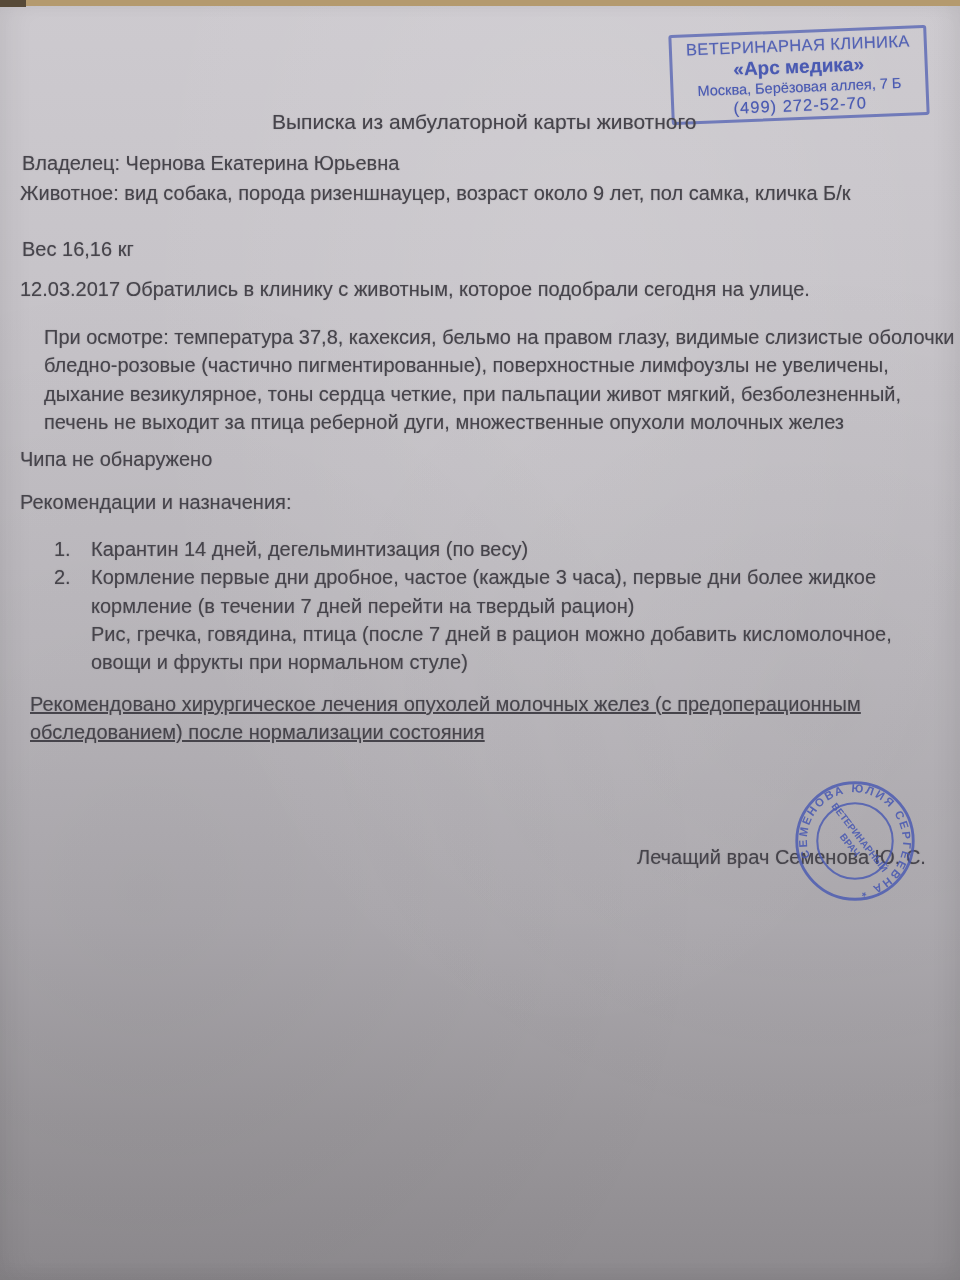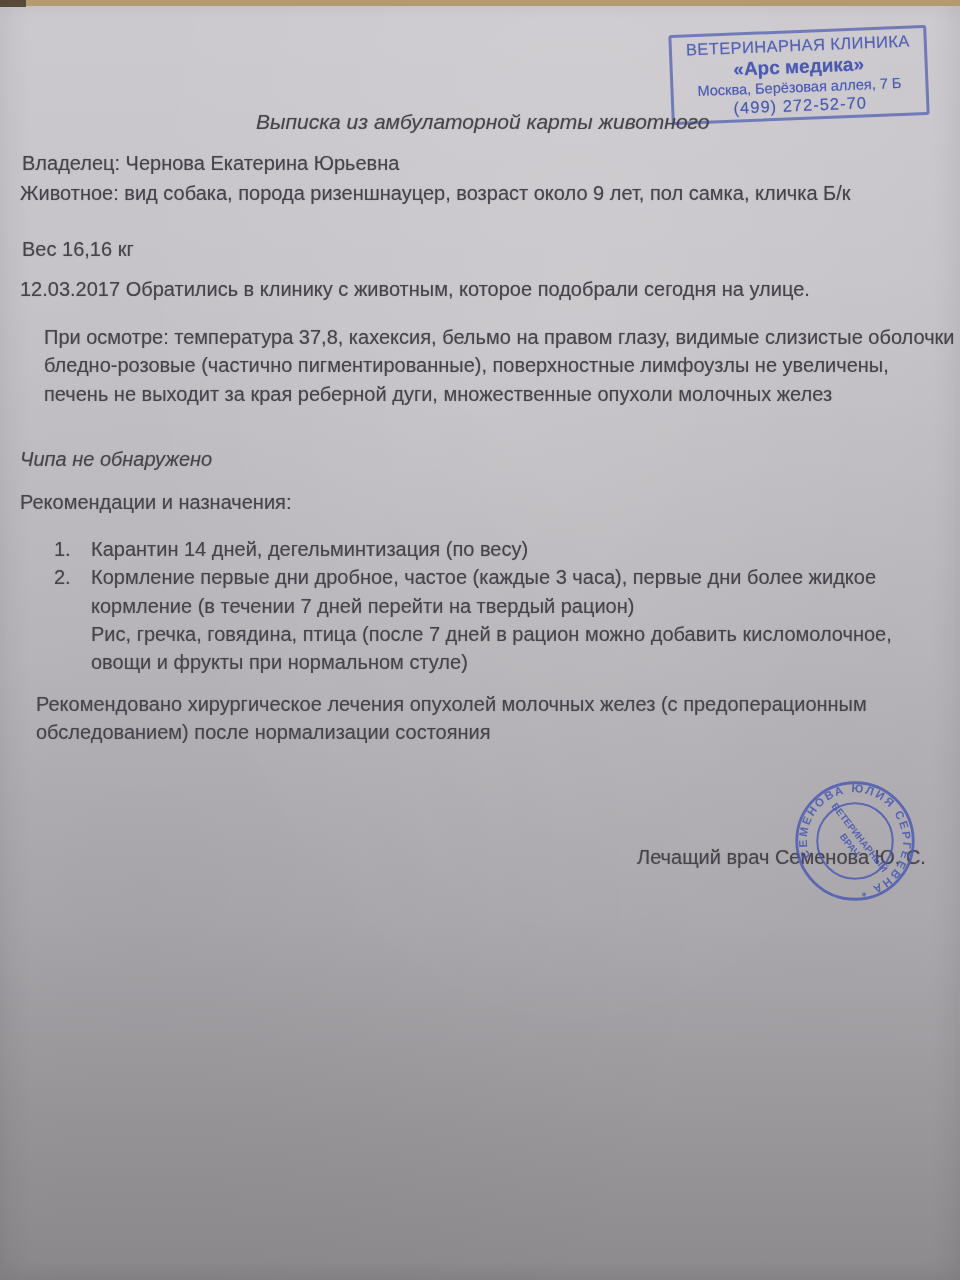--- a/index.html
+++ b/index.html
@@ -58,55 +58,56 @@
   <div class="table-strip"></div>
   <div class="table-strip-dark"></div>
 
   <div class="clinic-stamp">
     <div class="cs-l1">ВЕТЕРИНАРНАЯ КЛИНИКА</div>
     <div class="cs-name">«Арс медика»</div>
     <div class="cs-addr">Москва, Берёзовая аллея, 7 Б</div>
     <div class="cs-phone">(499) 272-52-70</div>
   </div>
 
-  <div class="t title-line" style="left:256px;top:110px;font-style:italic;">Выписка из амбулаторной карты животного</div>
+  <div class="t title-line" style="left:272px;top:110px;">Выписка из амбулаторной карты животного</div>
 
   <div class="t" style="left:22px;top:152px;">Владелец: Чернова Екатерина Юрьевна</div>
 
   <div class="t" style="left:20px;top:182px;">Животное: вид собака, порода ризеншнауцер, возраст около 9 лет, пол самка, кличка Б/к</div>
 
   <div class="t" style="left:22px;top:238px;">Вес 16,16 кг</div>
 
   <div class="t" style="left:20px;top:278px;">12.03.2017 Обратились в клинику с животным, которое подобрали сегодня на улице.</div>
 
   <div class="para" style="left:20px;top:323px;">
     <div>При осмотре: температура 37,8, кахексия, бельмо на правом глазу, видимые слизистые оболочки</div>
     <div>бледно-розовые (частично пигментированные), поверхностные лимфоузлы не увеличены,</div>
-    <div>печень не выходит за края реберной дуги, множественные опухоли молочных желез</div>
+    <div>дыхание везикулярное, тоны сердца четкие, при пальпации живот мягкий, безболезненный,</div>
+    <div>печень не выходит за птица реберной дуги, множественные опухоли молочных желез</div>
   </div>
 
-  <div class="t" style="left:20px;top:448px;font-style:italic;">Чипа не обнаружено</div>
+  <div class="t" style="left:20px;top:448px;">Чипа не обнаружено</div>
 
   <div class="t" style="left:20px;top:491px;">Рекомендации и назначения:</div>
 
   <div class="list">
     <div class="list-row">
       <span class="list-num">1.</span>
       <span>Карантин 14 дней, дегельминтизация (по весу)</span>
     </div>
     <div class="list-row">
       <span class="list-num">2.</span>
       <span>Кормление первые дни дробное, частое (каждые 3 часа), первые дни более жидкое</span>
     </div>
     <div class="list-cont">кормление (в течении 7 дней перейти на твердый рацион)</div>
     <div class="list-cont">Рис, гречка, говядина, птица (после 7 дней в рацион можно добавить кисломолочное,</div>
     <div class="list-cont">овощи и фрукты при нормальном стуле)</div>
   </div>
 
-  <div class="para" style="left:12px;top:690px;">
+  <div class="para" style="left:6px;top:690px;text-decoration:underline;">
     <div>Рекомендовано хирургическое лечения опухолей молочных желез (с предоперационным</div>
     <div>обследованием) после нормализации состояния</div>
   </div>
 
   <div class="t doctor-line">Лечащий врач Семенова Ю. С.</div>
 
   <svg class="round-stamp" viewBox="0 0 200 200">
     <g fill="none" stroke="#4a5ab2" opacity="0.82">
       <circle cx="100" cy="100" r="71" stroke-width="3.5"></circle>
       <circle cx="100" cy="100" r="46" stroke-width="2.5"></circle>

